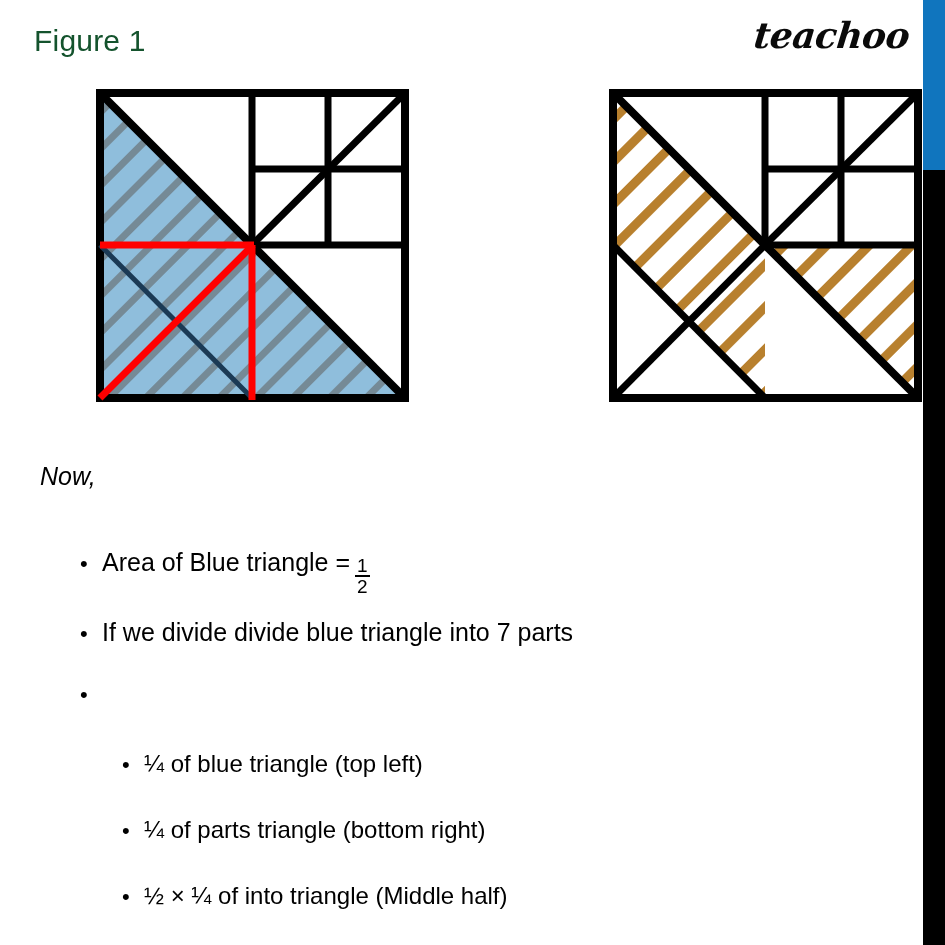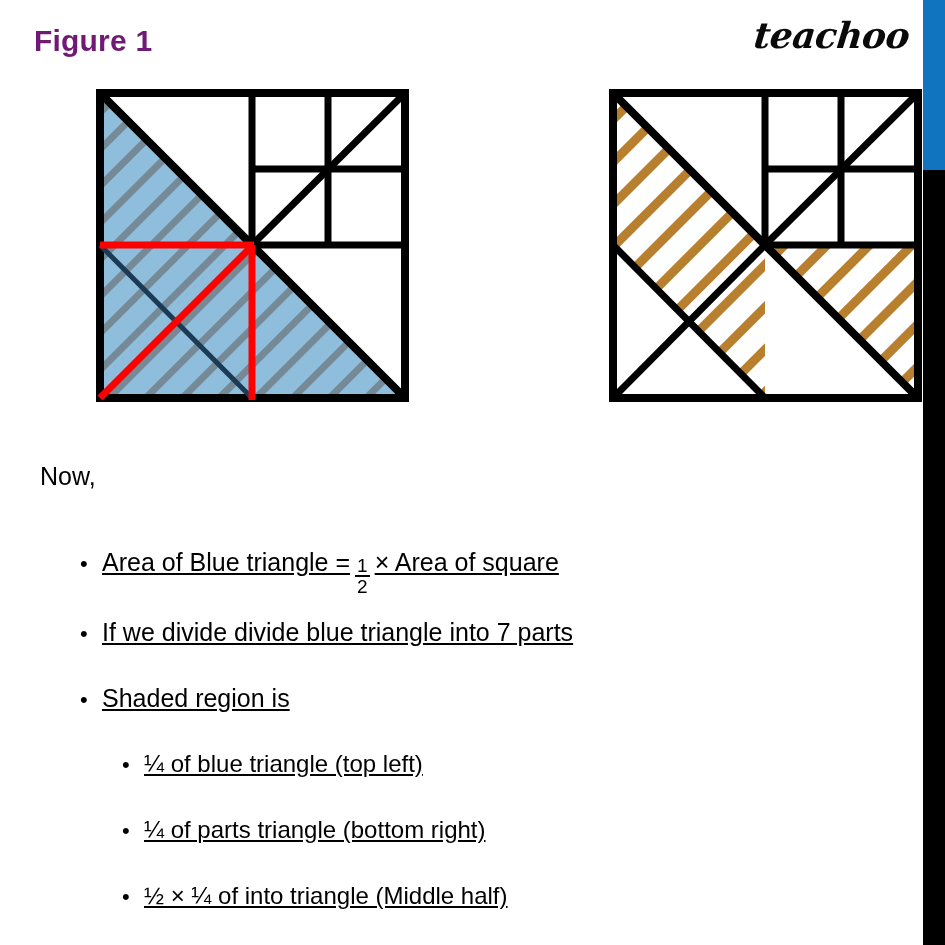--- a/index.html
+++ b/index.html
@@ -33,22 +33,22 @@
     height: 775px;
     background: #000000;
   }
 
   
   #figure-title {
     position: absolute;
     left: 34px;
     top: 24px;
     font-size: 30px;
-    font-weight: bold;
-    color: #701a75;
+    font-weight: normal;
+    color: #14532d;
     letter-spacing: 0.2px;
   }
 
   
   #brand-logo {
     position: absolute;
     right: 36px;
     top: 14px;
     font-family: "DejaVu Serif", serif;
     font-style: italic;
@@ -77,38 +77,39 @@
     left: 0;
     top: 448px;
     width: 905px;
   }
   .intro-line {
     position: absolute;
     left: 40px;
     top: 14px;
     font-size: 25px;
     font-family: "Liberation Sans", sans-serif;
+    font-style: italic;
   }
   .bullet-row {
     position: absolute;
     display: flex;
     align-items: baseline;
     font-size: 25px;
     white-space: nowrap;
   }
   .bullet-row.lvl1 { left: 80px; }
   .bullet-row.lvl2 { left: 122px; font-size: 24px; }
   .bullet-dot {
     display: inline-block;
     width: 22px;
     flex: 0 0 22px;
     font-size: 22px;
     line-height: 1;
   }
-  .bullet-text { display: inline-block; text-decoration: underline; }
+  .bullet-text { display: inline-block; }
 
   
   .frac {
     display: inline-flex;
     flex-direction: column;
     align-items: center;
     vertical-align: middle;
     font-size: 19px;
     line-height: 1.02;
     margin: 0 5px;
@@ -215,31 +216,29 @@
 
   <div class="intro-line">Now,</div>
 
   <div class="bullet-row lvl1" style="top:100px;">
     <span class="bullet-dot">•</span>
     <span class="bullet-text">Area of Blue triangle =</span>
     <span class="frac">
       <span class="num">1</span>
       <span class="den">2</span>
     </span>
-    <span class="bullet-text">× Area of square</span>
   </div>
 
   <div class="bullet-row lvl1" style="top:170px;">
     <span class="bullet-dot">•</span>
     <span class="bullet-text">If we divide divide blue triangle into 7 parts</span>
   </div>
 
   <div class="bullet-row lvl1" style="top:236px;">
     <span class="bullet-dot">•</span>
-    <span class="bullet-text">Shaded region is</span>
   </div>
 
   <div class="bullet-row lvl2" style="top:302px;">
     <span class="bullet-dot">•</span>
     <span class="bullet-text">¼ of blue triangle (top left)</span>
   </div>
 
   <div class="bullet-row lvl2" style="top:368px;">
     <span class="bullet-dot">•</span>
     <span class="bullet-text"> ¼ of parts triangle (bottom right)</span>

